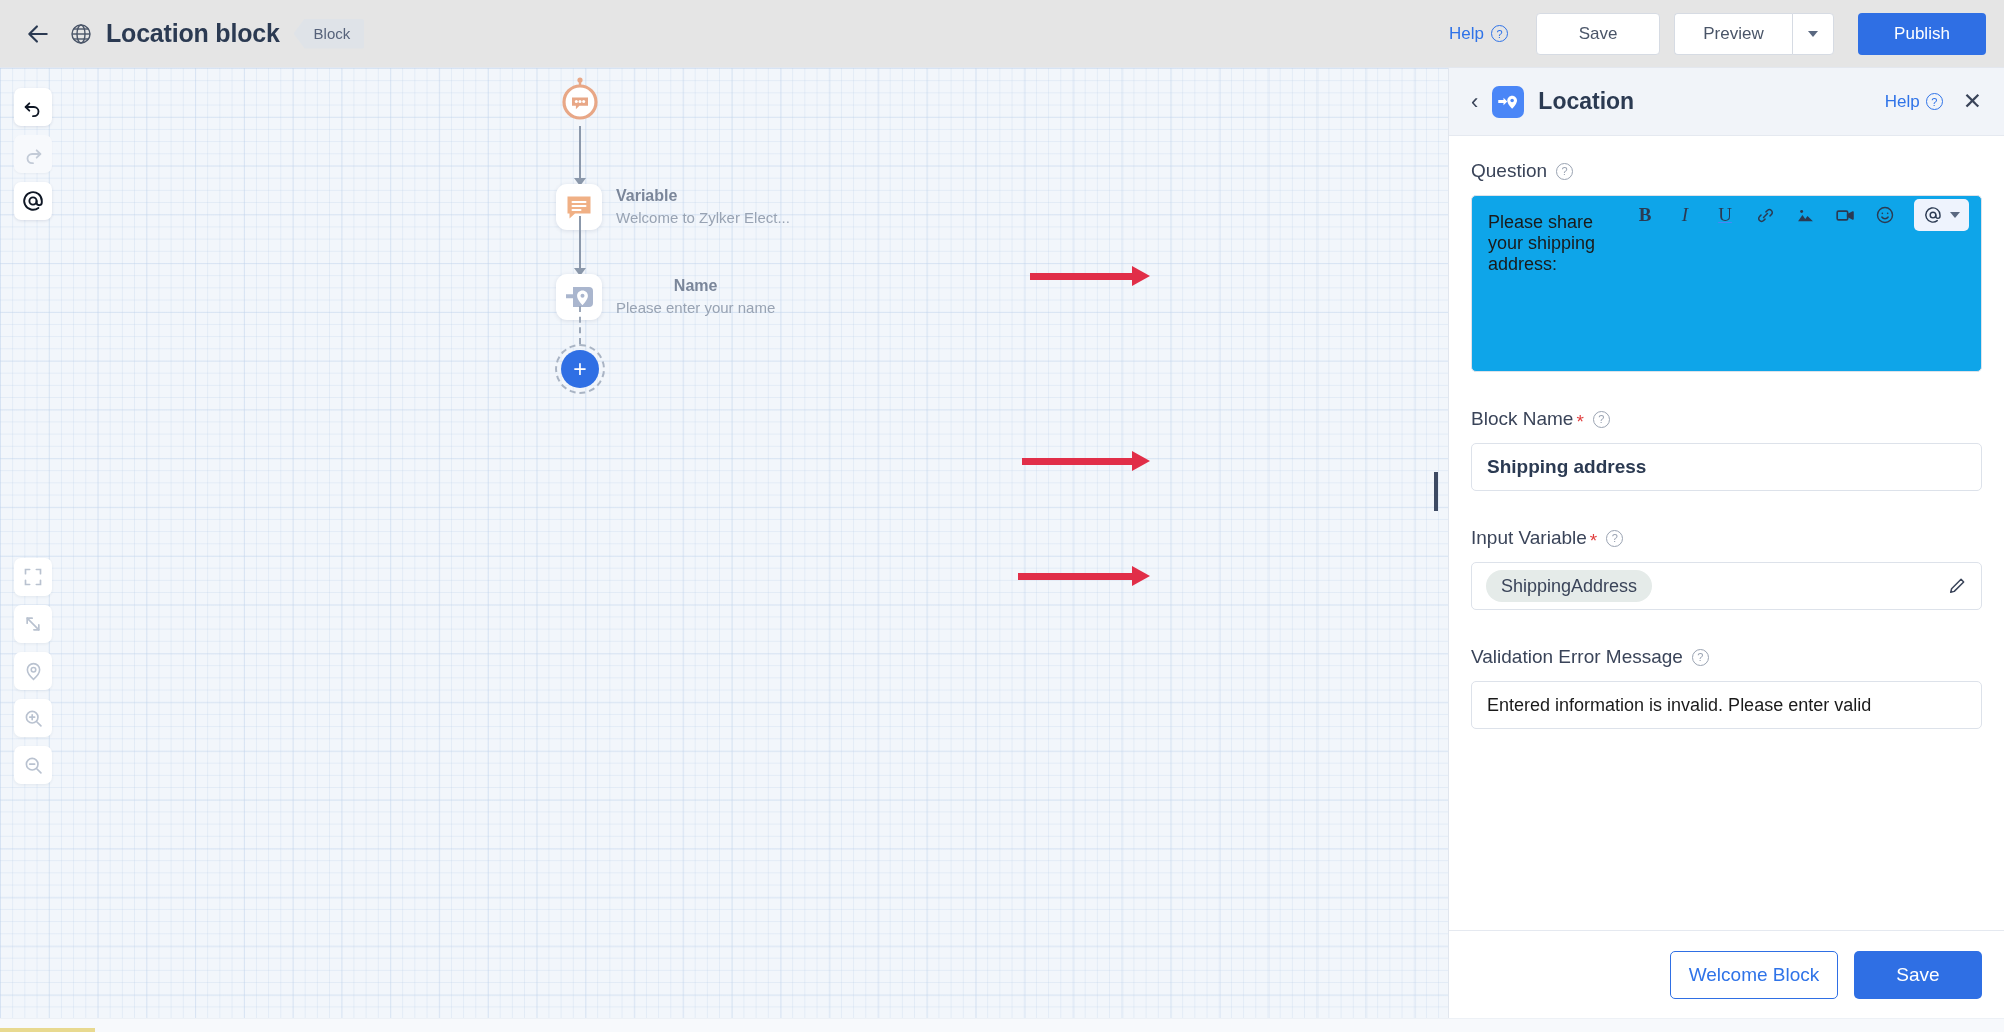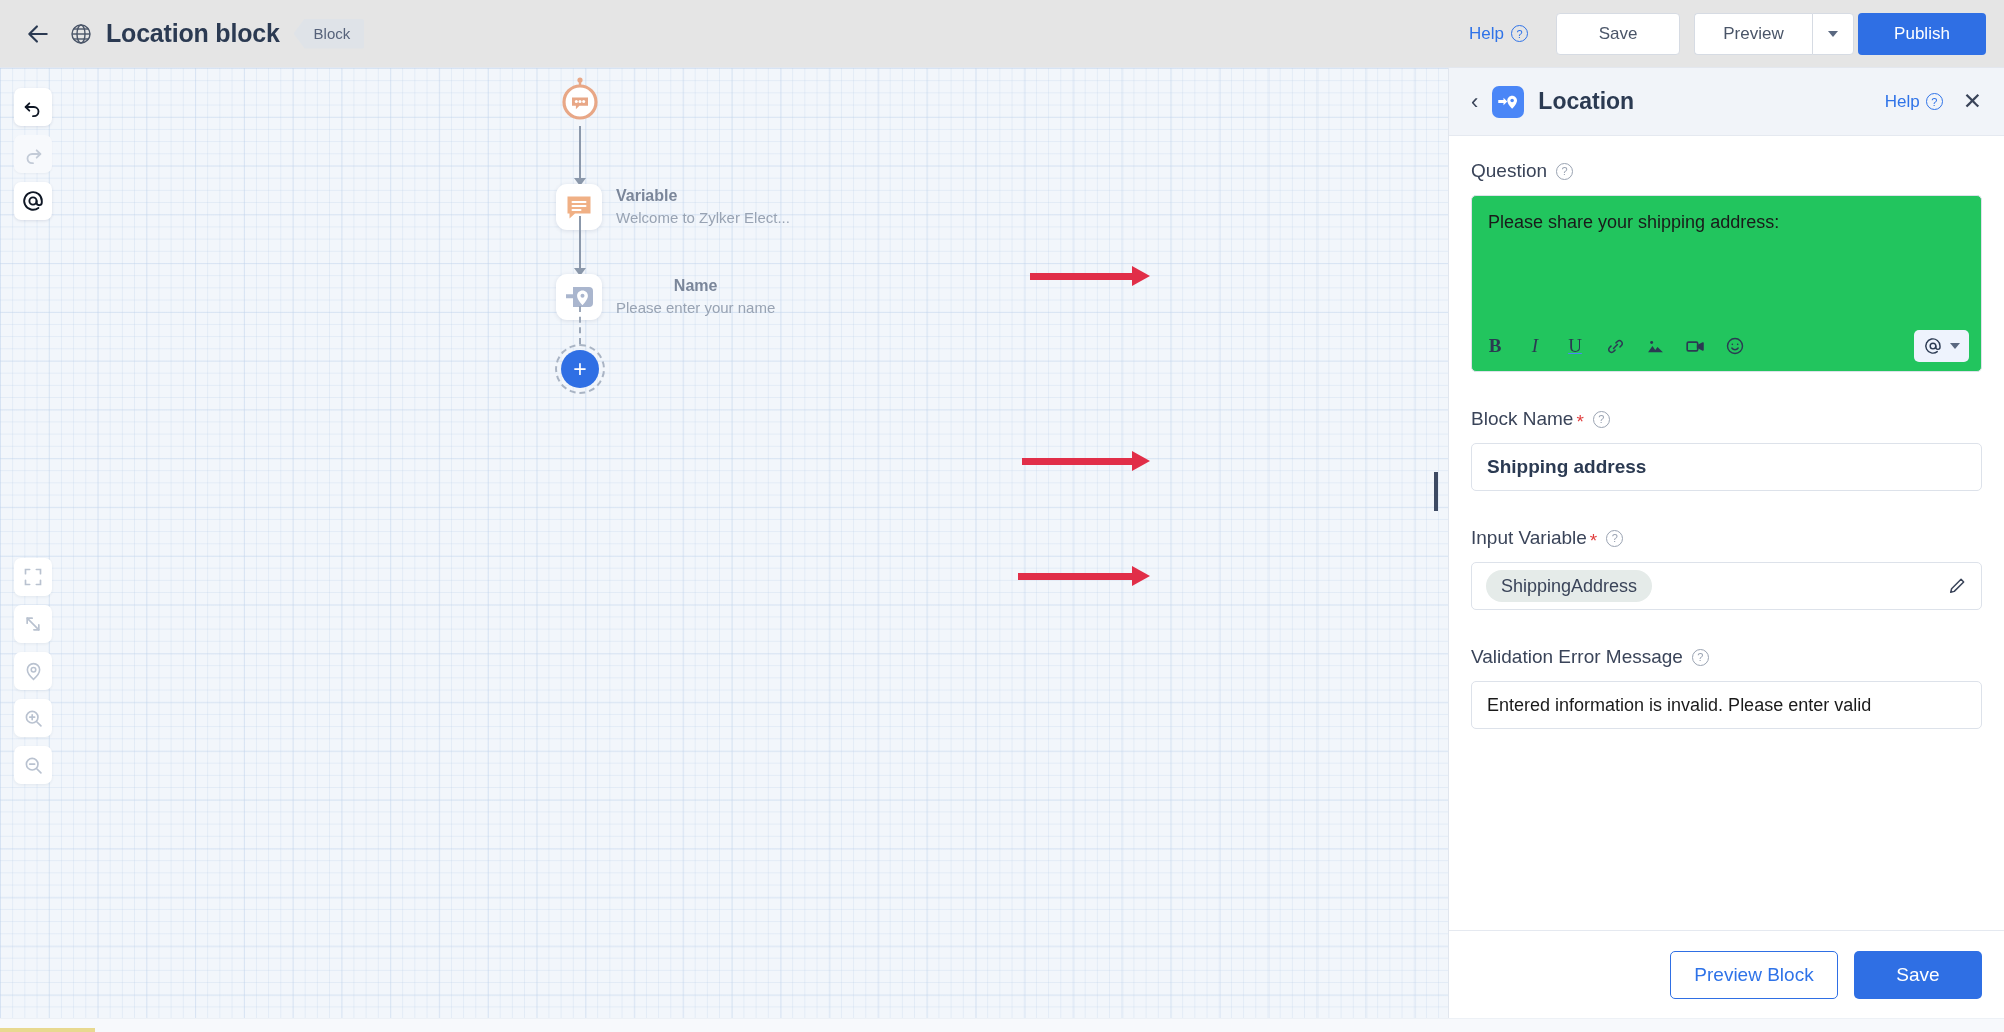--- a/index.html
+++ b/index.html
@@ -45,21 +45,21 @@
     font-size: 11px; display: flex; align-items: center; justify-content: center;
     color: #2f73e8;
   }
   .qmark-gray { border-color: #9aa3b2; color: #9aa3b2; }
   .btn {
     height: 42px; border: 1px solid #d6dbe3; background: #fff; color: #4a5568;
     font-size: 17px; border-radius: 4px; display: flex; align-items: center;
     justify-content: center; cursor: pointer; font-family: inherit;
   }
   .btn-save-top { width: 124px; margin-right: 14px; }
-  .split { display: flex; margin-right: 4px; }
+  .split { display: flex; margin-right: 24px; }
   .btn-preview { width: 118px; border-radius: 4px 0 0 4px; border-right: none; }
   .btn-caret { width: 42px; border-radius: 0 4px 4px 0; }
   .btn-publish {
     width: 128px; height: 42px; background: #2f6fe4; color: #fff; border: none;
     border-radius: 4px; font-size: 17px; display: flex; align-items: center;
     justify-content: center; cursor: pointer;
   }
   .caret-down {
     width: 0; height: 0; border-left: 5px solid transparent;
     border-right: 5px solid transparent; border-top: 6px solid #5a6880;
@@ -178,21 +178,21 @@
 
   .field-label {
     font-size: 19px; color: #3a4459; font-weight: 400; display: flex;
     align-items: center; gap: 3px; margin-bottom: 13px;
   }
   .req-star { color: #e03e3e; font-size: 19px; line-height: 1; position: relative; top: 2px; }
   .label-help { margin-left: 6px; }
 
   .editor-box {
     border: 1px solid #dde2ea; border-radius: 5px; height: 177px;
-    display: flex; flex-direction: column; background: #22c55e;
+    display: flex; flex-direction: row; background: #0ea5e9;
   }
   .editor-content {
     flex: 1; padding: 16px 16px 0 16px; font-size: 18px; color: #1a1a1a;
     font-family: "Liberation Sans", sans-serif;
   }
   .editor-toolbar {
     height: 44px; display: flex; align-items: center; padding: 0 12px 6px 12px; gap: 18px;
   }
   .tb-icon {
     color: #2b3a52; cursor: pointer; display: flex; align-items: center;
@@ -524,20 +524,20 @@
       <div class="field-label">
         <span>Validation Error Message</span>
         <span class="qmark qmark-gray label-help">?</span>
       </div>
       <input class="text-input plain" value="Entered information is invalid. Please enter valid" style="">
     </div>
 
   </div>
 
   <div class="panel-footer">
-    <button class="btn-preview-block">Preview Block</button>
+    <button class="btn-preview-block">Welcome Block</button>
     <button class="btn-save-panel">Save</button>
   </div>
 </div>
 
 <div class="bottom-strip">
   <div class="hl"></div>
 </div>
 
 </body></html>

